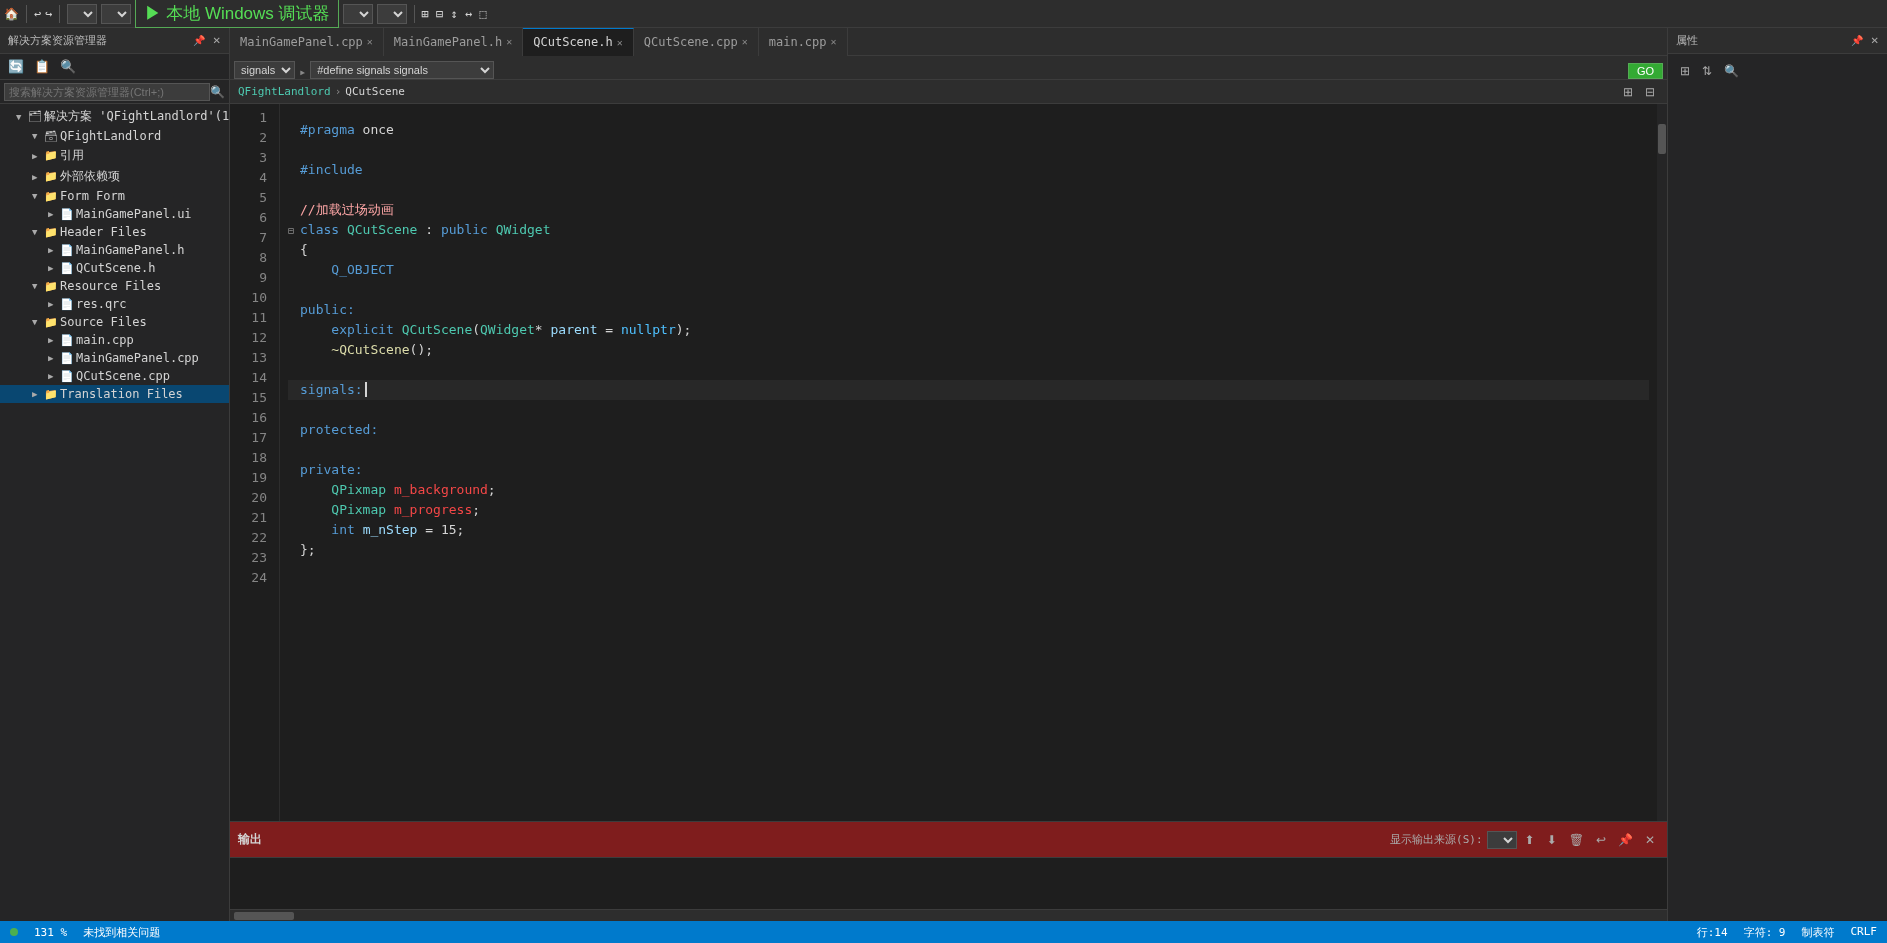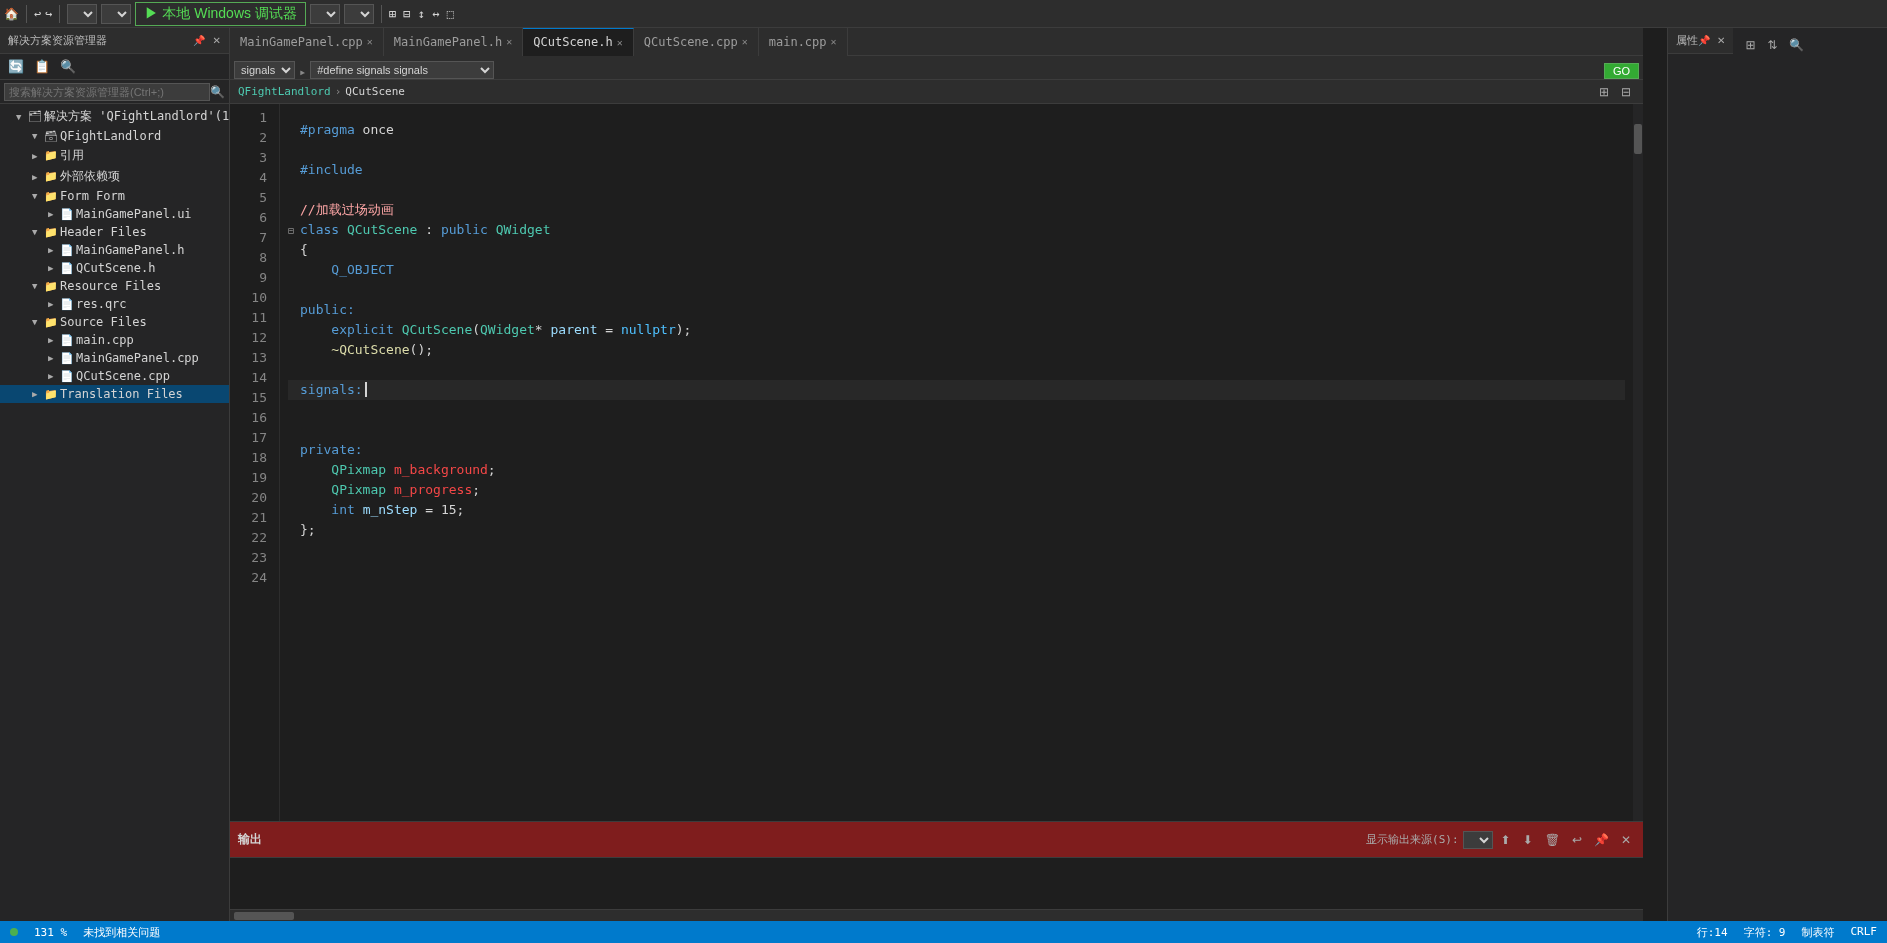--- a/index.html
+++ b/index.html
@@ -2,21 +2,21 @@
 <html><head>
   <meta charset="utf-8">
   <style>
     * { box-sizing: border-box; margin: 0; padding: 0; }
     body { font-family: 'Consolas', 'Microsoft YaHei', monospace; font-size: 12px; background: #1e1e1e; color: #d4d4d4; display: flex; flex-direction: column; height: 943px; overflow: hidden; }
 
     
     .toolbar { background: #2d2d2d; border-bottom: 1px solid #3c3c3c; height: 28px; display: flex; align-items: center; padding: 0 4px; gap: 4px; flex-shrink: 0; }
     .toolbar-select { background: #3c3c3c; border: 1px solid #555; color: #d4d4d4; font-size: 11px; padding: 1px 4px; height: 20px; }
     .toolbar-sep { width: 1px; height: 18px; background: #555; margin: 0 3px; }
-    .toolbar-green-btn { background: transparent; border: 1px solid #5a5; color: #5d5; padding: 2px 8px; font-size: 14px; cursor: pointer; }
+    .toolbar-green-btn { background: transparent; border: 1px solid #5a5; color: #5d5; padding: 2px 8px; font-size: 17px; cursor: pointer; }
 
     
     .main-area { display: flex; flex: 1; overflow: hidden; }
 
     
     .left-panel { width: 230px; background: #252526; border-right: 1px solid #3c3c3c; display: flex; flex-direction: column; flex-shrink: 0; }
     .panel-header { background: #2d2d2d; border-bottom: 1px solid #3c3c3c; padding: 4px 8px; font-size: 11px; color: #bbb; display: flex; align-items: center; justify-content: space-between; height: 26px; }
     .panel-toolbar { display: flex; align-items: center; padding: 2px 4px; gap: 2px; border-bottom: 1px solid #3c3c3c; height: 26px; }
     .panel-toolbar-btn { background: transparent; border: none; color: #bbb; cursor: pointer; font-size: 13px; padding: 2px 4px; }
     .search-bar { display: flex; align-items: center; padding: 2px 4px; border-bottom: 1px solid #3c3c3c; height: 24px; }
@@ -67,21 +67,21 @@
     
     .output-panel { height: 100px; background: #1e1e1e; border-top: 1px solid #3c3c3c; display: flex; flex-direction: column; flex-shrink: 0; }
     .output-header { display: flex; align-items: center; background: #7f1d1d; border-bottom: 1px solid #3c3c3c; height: 36px; padding: 0 8px; font-size: 12px; gap: 8px; }
     .output-title { font-weight: bold; color: #d4d4d4; }
     .output-toolbar { display: flex; align-items: center; gap: 4px; margin-left: auto; }
     .output-btn { background: transparent; border: none; color: #aaa; cursor: pointer; font-size: 12px; padding: 2px 4px; }
     .output-content { flex: 1; padding: 4px 8px; font-size: 12px; overflow: auto; }
     .output-select { background: #3c3c3c; border: 1px solid #555; color: #d4d4d4; font-size: 11px; padding: 1px 4px; height: 18px; }
 
     
-    .right-panel { width: 220px; background: #252526; border-left: 1px solid #3c3c3c; display: flex; flex-shrink: 0; margin-left: 24px; }
+    .right-panel { width: 220px; background: #252526; border-left: 1px solid #3c3c3c; display: flex; flex-direction: column; flex-shrink: 0; }
     .right-panel-header { background: #2d2d2d; border-bottom: 1px solid #3c3c3c; padding: 4px 8px; font-size: 11px; color: #bbb; height: 26px; display: flex; align-items: center; justify-content: space-between; }
     .right-panel-content { flex: 1; padding: 8px; }
 
     .col-collapse-btn { background: transparent; border: none; color: #aaa; cursor: pointer; font-size: 10px; }
     .cursor-line { background: #282828; }
 
     .fold-icon { display: inline-block; width: 12px; color: #888; font-size: 10px; cursor: pointer; }
   </style>
 </head>
 <body>
@@ -331,20 +331,21 @@
             <div class="code-line"><span class="fold-icon">⊟</span><span class="kw-purple">class</span> <span class="kw-class">QCutScene</span> : <span class="kw-purple">public</span> <span class="kw-class">QWidget</span></div>
             <div class="code-line"><span style="display:inline-block;width:12px"></span>{</div>
             <div class="code-line"><span style="display:inline-block;width:12px"></span>    <span class="kw-purple">Q_OBJECT</span></div>
             <div class="code-line"><span style="display:inline-block;width:12px"></span>&nbsp;</div>
             <div class="code-line"><span style="display:inline-block;width:12px"></span><span class="kw-purple">public:</span></div>
             <div class="code-line"><span style="display:inline-block;width:12px"></span>    <span class="kw-purple">explicit</span> <span class="kw-class">QCutScene</span>(<span class="kw-class">QWidget</span>* <span class="kw-light">parent</span> = <span class="kw-dark-blue">nullptr</span>);</div>
             <div class="code-line"><span style="display:inline-block;width:12px"></span>    <span class="kw-yellow">~QCutScene</span>();</div>
             <div class="code-line"><span style="display:inline-block;width:12px"></span>&nbsp;</div>
             <div class="code-line cursor-line"><span style="display:inline-block;width:12px"></span><span class="kw-purple">signals:</span><span style="border-left:2px solid #d4d4d4;margin-left:2px">&nbsp;</span></div>
             <div class="code-line"><span style="display:inline-block;width:12px"></span>&nbsp;</div>
+            <div class="code-line"><span style="display:inline-block;width:12px"></span><span class="kw-purple">protected:</span></div>
             <div class="code-line"><span style="display:inline-block;width:12px"></span>&nbsp;</div>
             <div class="code-line"><span style="display:inline-block;width:12px"></span><span class="kw-purple">private:</span></div>
             <div class="code-line"><span style="display:inline-block;width:12px"></span>    <span class="kw-class">QPixmap</span> <span class="kw-red">m_background</span>;</div>
             <div class="code-line"><span style="display:inline-block;width:12px"></span>    <span class="kw-class">QPixmap</span> <span class="kw-red">m_progress</span>;</div>
             <div class="code-line"><span style="display:inline-block;width:12px"></span>    <span class="kw-purple">int</span> <span class="kw-light">m_nStep</span> = 15;</div>
             <div class="code-line"><span style="display:inline-block;width:12px"></span>};</div>
             <div class="code-line"><span style="display:inline-block;width:12px"></span>&nbsp;</div>
           </div>
         <div class="scrollbar-v">
           <div style="height:30px;background:#555;margin-top:20px;width:8px;margin-left:1px;border-radius:2px"></div>

